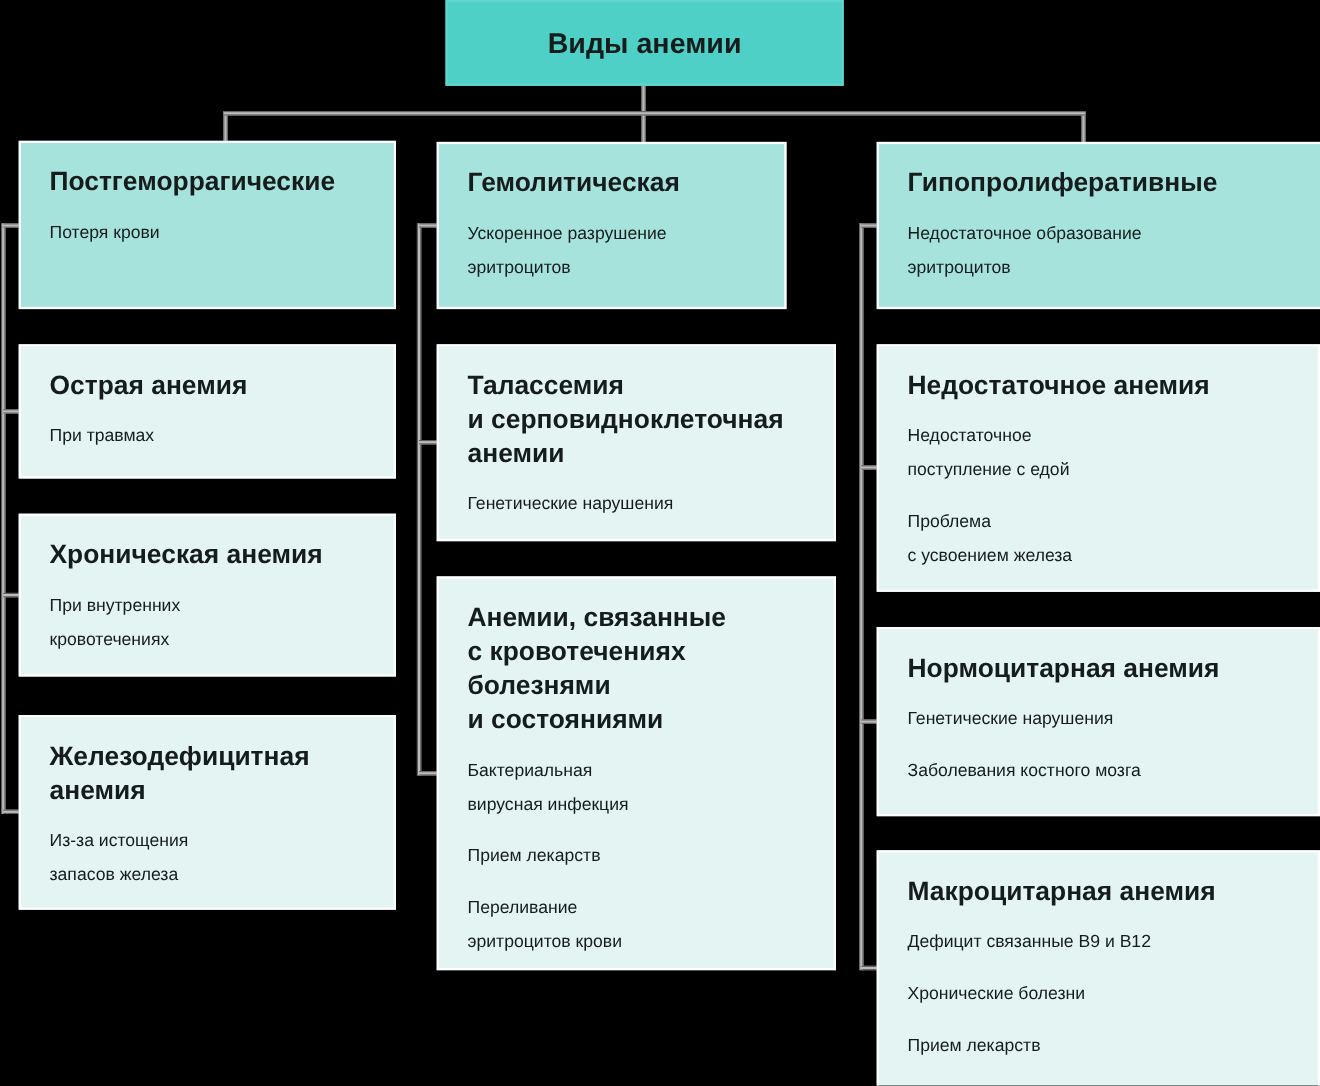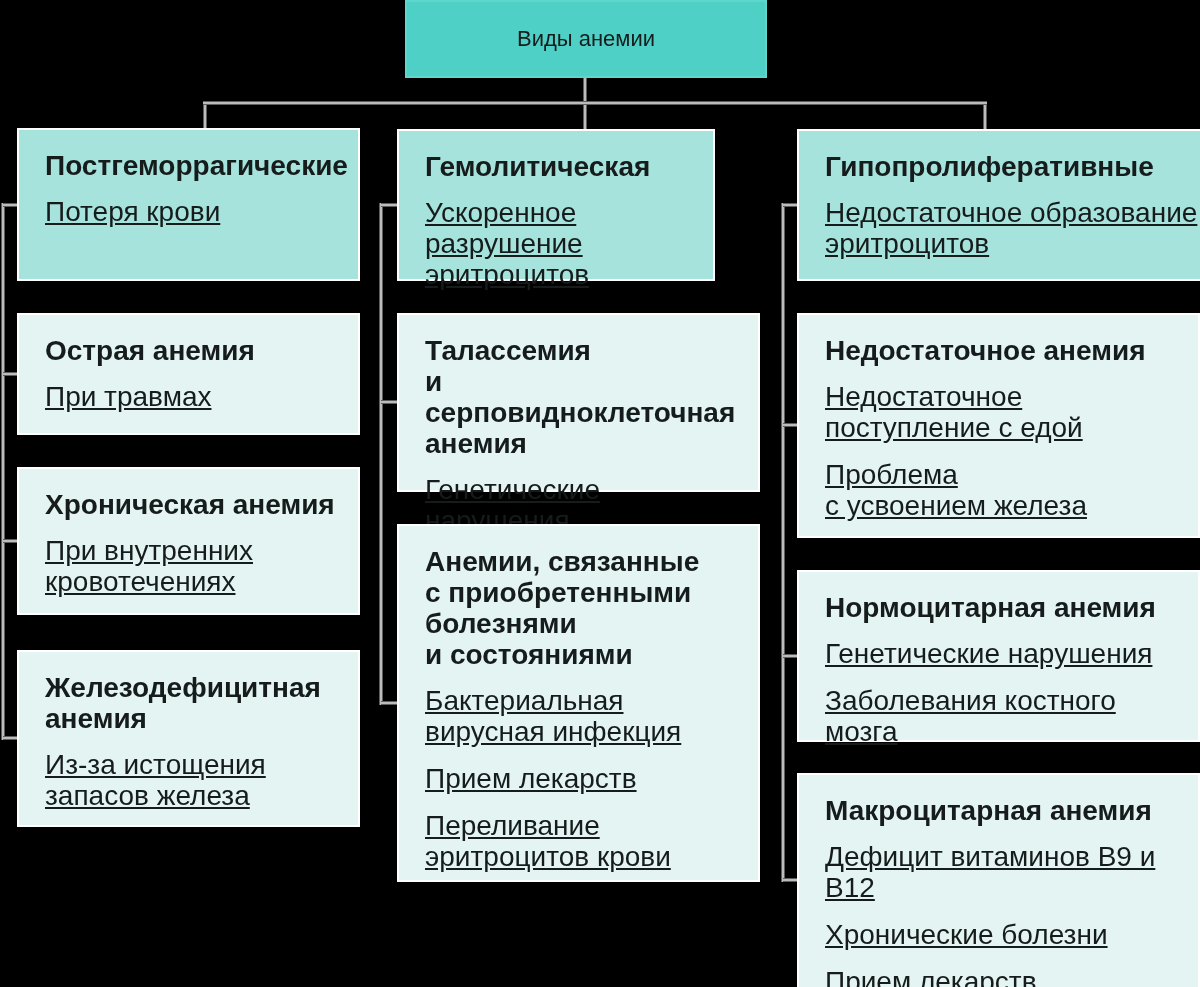--- a/index.html
+++ b/index.html
@@ -41,40 +41,39 @@
   }
   .root-box {
     background: #4ed0c6;
     border-color: #5ed6cc;
     display: flex;
     align-items: center;
     justify-content: center;
     padding: 0;
   }
   .root-box .root-title {
-    font-size: 22px;
-    font-weight: normal;
+    font-size: 26px;
+    font-weight: bold;
     margin: 0;
   }
   .header-box { background: #a7e3dd; }
   .item-box   { background: #e3f4f2; }
   .box h3 {
-    font-size: 28px;
+    font-size: 24px;
     font-weight: bold;
     line-height: 31px;
     margin: 0 0 15px 0;
     white-space: pre-line;
   }
   .box .body p {
-    font-size: 28px;
+    font-size: 16px;
     font-weight: normal;
     line-height: 31px;
     margin: 0 0 16px 0;
     white-space: pre-line;
-    text-decoration: underline;
   }
   .box .body p:last-child { margin-bottom: 0; }
 </style>
 </head>
 <body>
 
 <div class="canvas">
 
   <div class="line v" style="left:583px; top:78px;  height:25px;"></div>
   <div class="line h" style="left:203px; top:101px; width:784px;"></div>
@@ -134,28 +133,28 @@
   <div class="box header-box" style="left:397px; top:129px; width:318px; height:152px;">
     <h3>Гемолитическая</h3>
     <div class="body">
         <p>Ускоренное разрушение
 эритроцитов</p>
       </div>
   </div>
   <div class="box item-box" style="left:397px; top:313px; width:363px; height:179px;">
     <h3>Талассемия
 и серповидноклеточная
-анемия</h3>
+анемии</h3>
     <div class="body">
         <p>Генетические нарушения</p>
       </div>
   </div>
   <div class="box item-box" style="left:397px; top:524px; width:363px; height:358px;">
     <h3>Анемии, связанные
-с приобретенными
+с кровотечениях
 болезнями
 и состояниями</h3>
     <div class="body">
         <p>Бактериальная
 вирусная инфекция</p>
         <p>Прием лекарств</p>
         <p>Переливание
 эритроцитов крови</p>
       </div>
   </div>
@@ -179,19 +178,19 @@
   <div class="box item-box" style="left:797px; top:570px; width:403px; height:172px;">
     <h3>Нормоцитарная анемия</h3>
     <div class="body">
         <p>Генетические нарушения</p>
         <p>Заболевания костного мозга</p>
       </div>
   </div>
   <div class="box item-box" style="left:797px; top:773px; width:403px; height:232px;">
     <h3>Макроцитарная анемия</h3>
     <div class="body">
-        <p>Дефицит витаминов B9 и B12</p>
+        <p>Дефицит связанные B9 и B12</p>
         <p>Хронические болезни</p>
         <p>Прием лекарств</p>
       </div>
   </div>
 
 </div>
 
 </body></html>

